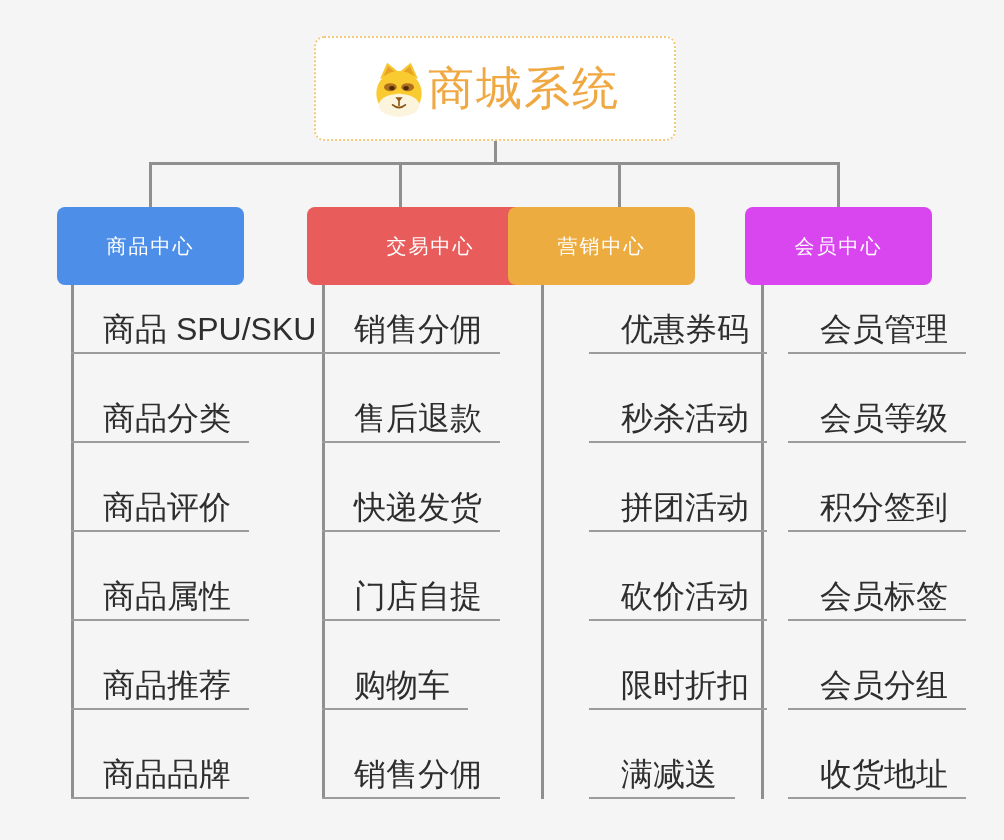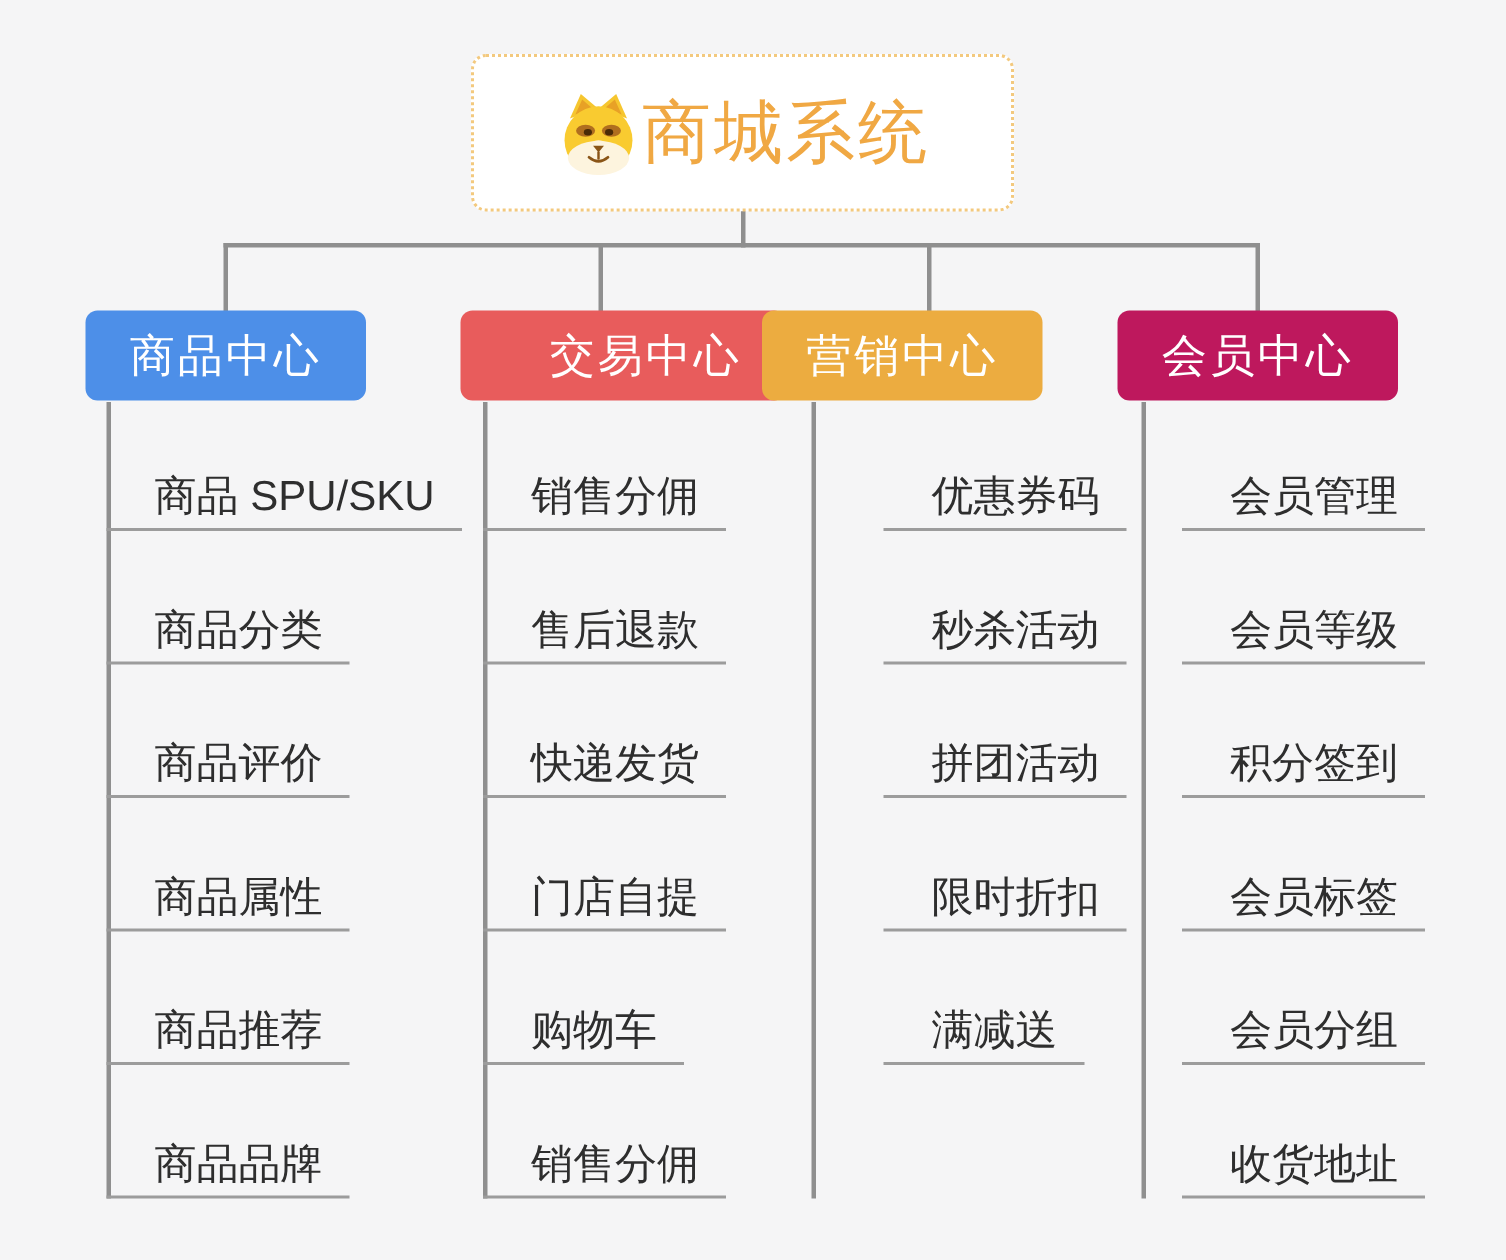--- a/index.html
+++ b/index.html
@@ -38,47 +38,47 @@
     color:#F0A843;
     letter-spacing:2px;
     white-space:nowrap;
   }
   .dog{width:58px;height:58px;display:inline-block;}
 
   
   .branch-box{
     position:absolute;
     top:207px;
-    width:187px; height:60px;
+    width:187px; height:78px;
     border-radius:8px;
     display:flex;
     align-items:center;
     justify-content:center;
     color:#ffffff;
-    font-size:30px;
+    font-size:20px;
     letter-spacing:2px;
     white-space:nowrap;
     z-index:2;
   }
 
   
   .items{
     position:absolute;
     top:265px;
     z-index:2;
   }
   .leaf{
     height:89px;
     width:fit-content;
     display:flex;
     align-items:flex-end;
     box-sizing:border-box;
     border-bottom:2px solid #9c9c9c;
     padding:0 18px 5px 32px;
-    font-size:28px;
+    font-size:32px;
     line-height:1.1;
     color:#2e2e2e;
     white-space:nowrap;
   }
 </style>
 </head>
 <body>
 
 <div class="stage">
 
@@ -171,27 +171,30 @@
         <div class="leaf">
           <span>优惠券码</span>
         </div>
         <div class="leaf">
           <span>秒杀活动</span>
         </div>
         <div class="leaf">
           <span>拼团活动</span>
         </div>
         <div class="leaf">
+          <span>砍价活动</span>
+        </div>
+        <div class="leaf">
           <span>限时折扣</span>
         </div>
         <div class="leaf">
           <span>满减送</span>
         </div>
       </div>
-      <div class="branch-box" style="left: 745px; background: #be185d;">
+      <div class="branch-box" style="left: 745px; background: #d946ef;">
         <span>会员中心</span>
       </div>
       <div class="items" style="left: 761px; margin-left: 27px;">
         <div class="leaf">
           <span>会员管理</span>
         </div>
         <div class="leaf">
           <span>会员等级</span>
         </div>
         <div class="leaf">

